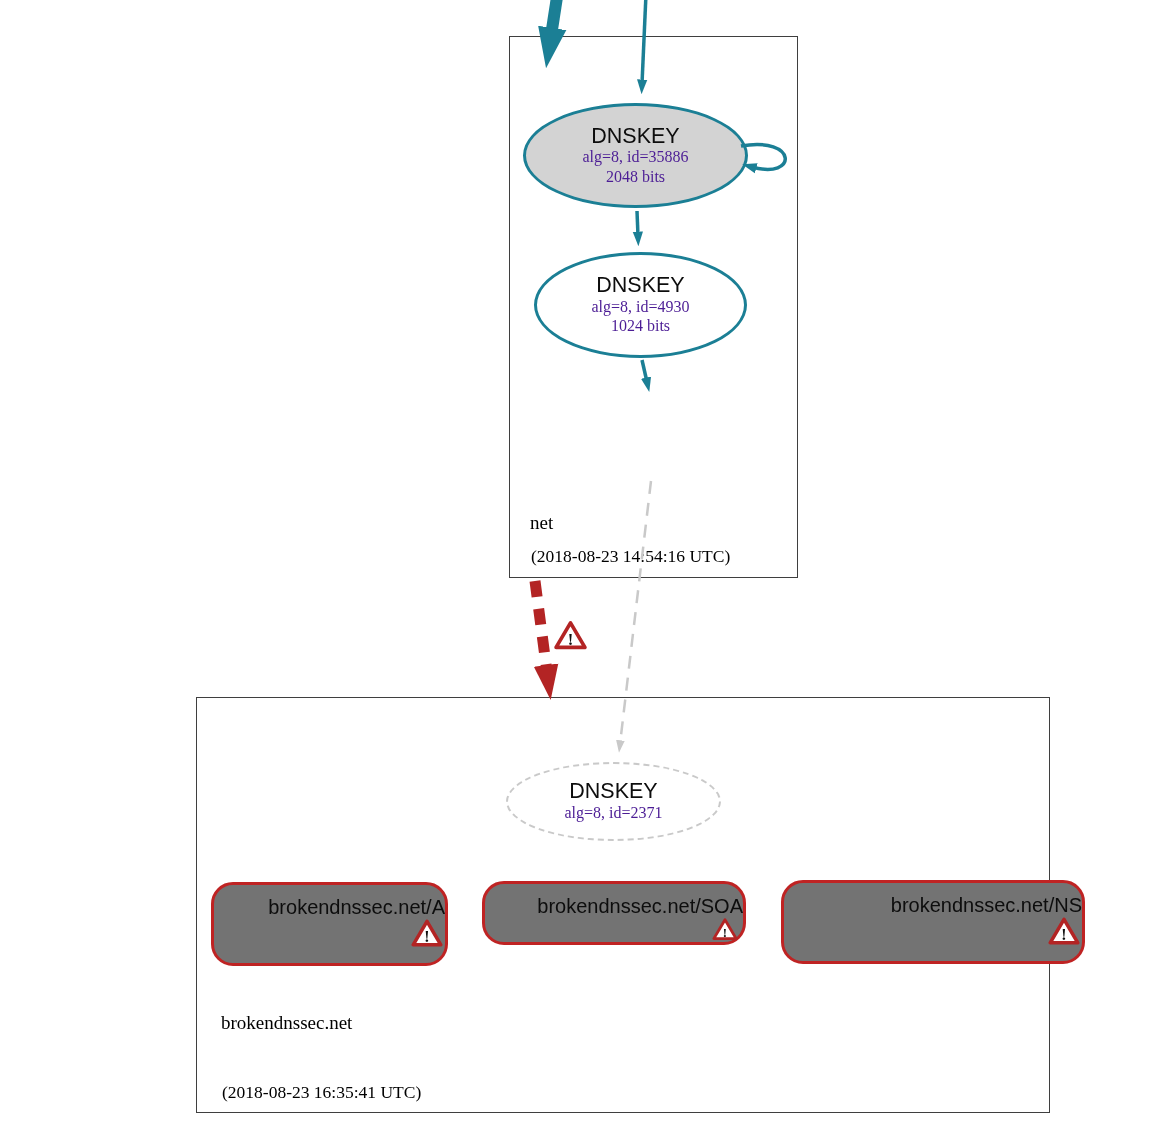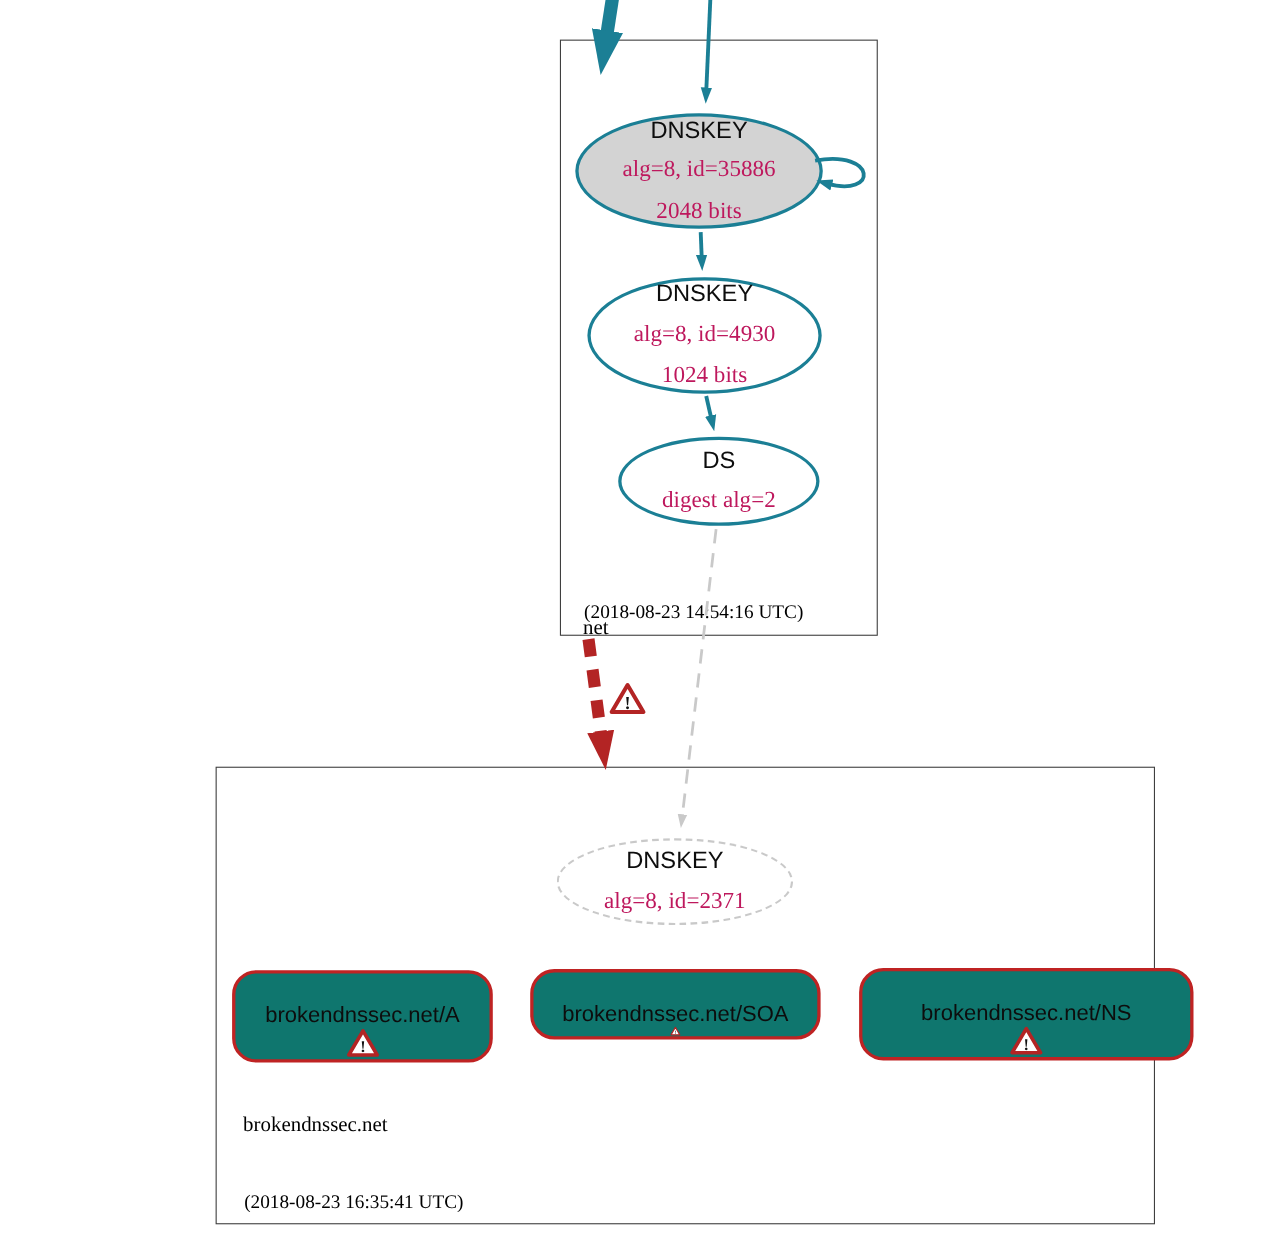--- a/index.html
+++ b/index.html
@@ -10,34 +10,34 @@
   *{box-sizing:border-box;}
   
   .zone-box{position:absolute;border:1.6px solid #3f3f3f;background:transparent;z-index:1;}
   .zone-label{position:absolute;z-index:2;font-size:19px;color:#000;white-space:nowrap;}
   .zone-ts{position:absolute;z-index:2;font-size:17.5px;color:#000;white-space:nowrap;}
   
   .node{
     position:absolute;z-index:3;display:flex;flex-direction:column;
     align-items:center;justify-content:center;text-align:center;
   }
-  .ellipse{border-radius:50%;gap:12px;}
+  .ellipse{border-radius:50%;}
   .node-title{
     font-family:"Liberation Sans",sans-serif;font-size:21.5px;color:#0d0d0d;line-height:1.05;
   }
-  .node-sub{font-size:21px;line-height:1.22;color:#be185d;}
+  .node-sub{font-size:16px;line-height:1.22;color:#4c1d95;}
   .ksk{left:523px;top:103px;width:225px;height:105px;background:#d3d3d3;border:3.5px solid #1b7f95;}
   .zsk{left:534px;top:252px;width:213px;height:106px;background:#ffffff;border:3.5px solid #1b7f95;}
   .ds {left:562px;top:397px;width:183px;height:81px;background:#ffffff;border:3.5px solid #1b7f95;}
   .dnskey-broken{left:506px;top:762px;width:215px;height:79px;background:#ffffff;border:2.5px dashed #c9c9c9;}
   
   .rrset{
-    position:absolute;z-index:3;border-radius:22px;border:3.5px solid #bf2323;background:#0f766e;
-    display:flex;flex-direction:column;align-items:center;justify-content:flex-start;
-    padding-top:27px;
+    position:absolute;z-index:3;border-radius:22px;border:3.5px solid #bf2323;background:#737373;
+    display:flex;flex-direction:column;align-items:flex-end;justify-content:flex-start;
+    padding-top:11px;
   }
   .rrset-a  {left:211px;top:882px;width:237px;height:84px;}
   .rrset-soa{left:482px;top:881px;width:264px;height:64px;}
   .rrset-ns {left:781px;top:880px;width:304px;height:84px;}
   .rrset-label{font-family:"Liberation Sans",sans-serif;font-size:20px;color:#0d0d0d;white-space:nowrap;}
   .warn{margin-top:-1px;}
   .warn-float{position:absolute;left:553px;top:619px;z-index:4;}
   
   #edges{position:absolute;left:0;top:0;z-index:4;pointer-events:none;}
 </style>
@@ -71,39 +71,35 @@
     <line x1="637" y1="211" x2="638" y2="236" stroke="#1b7f95" stroke-width="3.5" marker-end="url(#ah-teal-sm)"></line>
 
     <line x1="642" y1="360" x2="647" y2="382" stroke="#1b7f95" stroke-width="3.5" marker-end="url(#ah-teal-sm)"></line>
 
     <line x1="651" y1="481" x2="620" y2="744" stroke="#c9c9c9" stroke-width="2.5" stroke-dasharray="13 9" marker-end="url(#ah-gray)"></line>
 
     <line x1="535" y1="581" x2="547" y2="672" stroke="#b32424" stroke-width="11" stroke-dasharray="16 12" marker-end="url(#ah-red)"></line>
   </svg>
 
   <div class="zone-box" style="left:509px;top:36px;width:289px;height:542px;"></div>
-  <div class="zone-label" style="left:530px;top:512px;margin-top:48px;">net</div>
+  <div class="zone-label" style="left:530px;top:512px;">net</div>
   <div class="zone-ts" style="left:531px;top:546px;">(2018-08-23 14:54:16 UTC)</div>
 
   <div class="node ellipse ksk">
     <div class="node-title">DNSKEY</div>
     <div class="node-sub">alg=8, id=35886</div>
     <div class="node-sub">2048 bits</div>
   </div>
 
   <div class="node ellipse zsk">
     <div class="node-title">DNSKEY</div>
     <div class="node-sub">alg=8, id=4930</div>
     <div class="node-sub">1024 bits</div>
   </div>
 
-  <div class="node ellipse ds">
-    <div class="node-title">DS</div>
-    <div class="node-sub">digest alg=2</div>
-  </div>
 
   <svg class="warn-float" width="35" height="33" viewBox="0 0 40 37">
     <path d="M20 4 L36.5 32 H3.5 Z" fill="#ffffff" stroke="#b32424" stroke-width="4.2" stroke-linejoin="round"></path>
     <text x="20" y="29" text-anchor="middle" font-family="Liberation Serif, serif" font-weight="bold" font-size="19" fill="#111">!</text>
   </svg>
 
   <div class="zone-box" style="left:196px;top:697px;width:854px;height:416px;"></div>
   <div class="zone-label" style="left:221px;top:1012px;">brokendnssec.net</div>
   <div class="zone-ts" style="left:222px;top:1082px;">(2018-08-23 16:35:41 UTC)</div>
 

